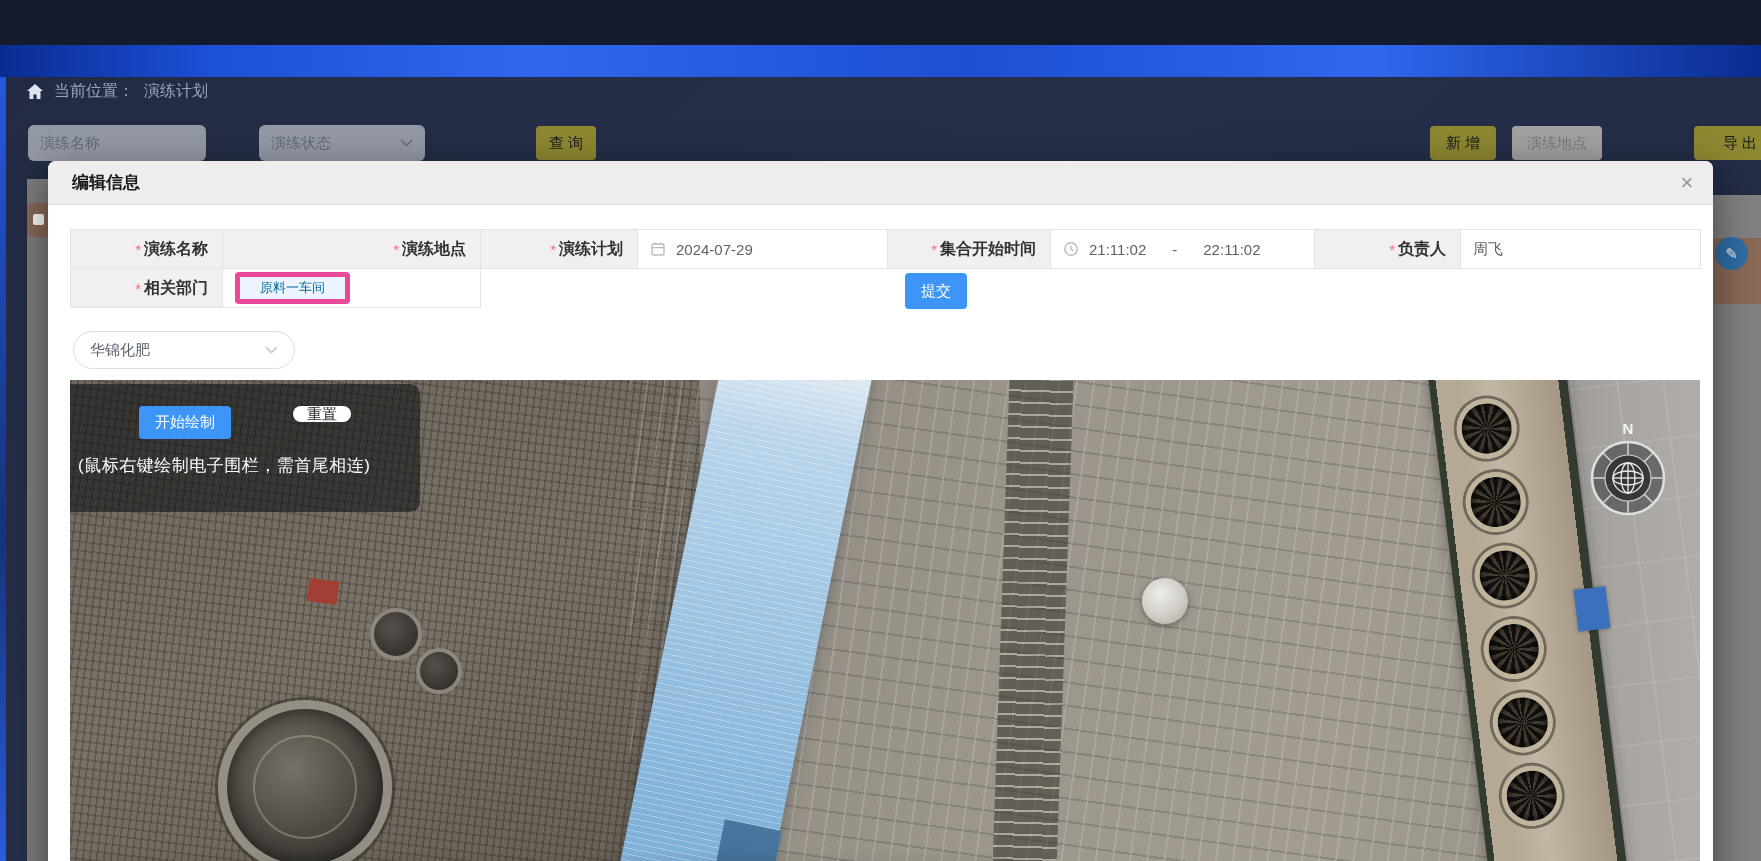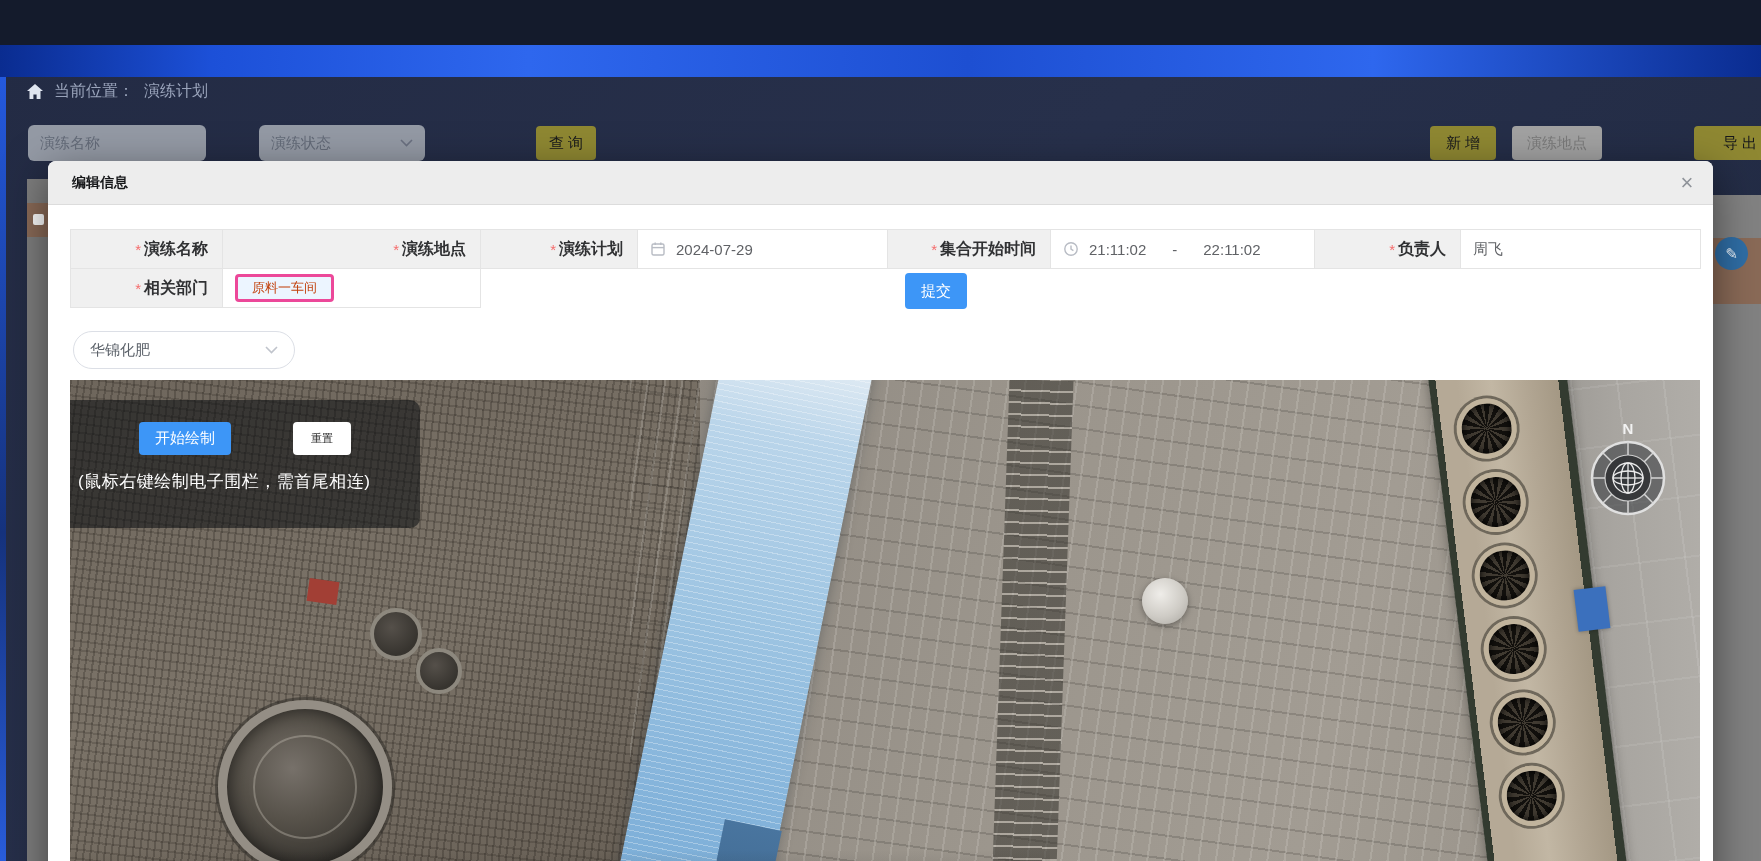--- a/index.html
+++ b/index.html
@@ -36,36 +36,36 @@
   .frag-right-gray{left:1713px;top:150px;width:48px;height:711px;background:#828282;}
   .frag-right-brown{left:1713px;top:193px;width:48px;height:66px;background:#8a6a57;}
   .frag-edit-circle{left:1715px;top:192px;width:33px;height:33px;border-radius:50%;background:#2f6ea6;
     color:#eaf2fa;display:flex;align-items:center;justify-content:center;font-size:15px;}
 
   
   .modal{position:absolute;left:48px;top:116px;width:1665px;height:920px;background:#fff;
     border-radius:8px 8px 0 0;box-shadow:0 12px 44px rgba(0,0,0,.5);}
   .modal-header{position:relative;height:44px;background:#ededed;border-radius:8px 8px 0 0;
     border-bottom:1px solid #dcdcdc;display:flex;align-items:center;padding:0 24px;box-sizing:border-box;}
-  .modal-title{font-size:14px;font-weight:bold;color:#17181a;}
+  .modal-title{font-size:17px;font-weight:bold;color:#17181a;}
   .modal-close{position:absolute;right:12px;top:8px;width:28px;height:28px;color:#8f9399;
     font-size:22px;line-height:28px;text-align:center;cursor:pointer;}
 
   .form-table{position:absolute;left:22px;top:68px;display:grid;
     grid-template-columns:152px 258px 157px 250px 163px 264px 146px 240px;
     grid-auto-rows:39px;border-top:1px solid #e4e4e4;border-left:1px solid #e4e4e4;}
   .cell{box-sizing:border-box;border-right:1px solid #e4e4e4;border-bottom:1px solid #e4e4e4;
     display:flex;align-items:center;font-size:15px;color:#606266;background:#fff;padding:0 12px;}
   .cell.lab{background:#f0f0f0;justify-content:flex-end;font-weight:bold;color:#303133;font-size:16px;padding-right:14px;}
   .cell.empty{border:none;background:transparent;}
   .req{color:#f56c6c;font-weight:normal;margin-right:3px;font-size:15px;}
   .pick-ico{margin-right:10px;display:flex;align-items:center;}
   .t-sep{margin:0 26px;color:#606266;}
-  .chip{background:#ecf5ff;border:3px solid #ec4899;color:#c2410c;border-radius:4px;
-    padding:3px 14px;font-size:13px;line-height:16px;}
+  .chip{background:#ecf5ff;border:5px solid #ec4899;color:#0369a1;border-radius:4px;
+    padding:3px 20px;font-size:13px;line-height:16px;}
   .submit-btn{position:absolute;left:857px;top:112px;width:62px;height:36px;background:#3d96f7;
     color:#fff;border-radius:4px;font-size:15px;display:flex;align-items:center;justify-content:center;cursor:pointer;}
 
   .company-select{position:absolute;left:25px;top:170px;width:222px;height:38px;border:1px solid #dcdfe6;
     border-radius:19px;display:flex;align-items:center;justify-content:space-between;padding:16px 16px;
     font-size:15px;color:#5a6068;box-sizing:border-box;background:#fff;cursor:pointer;}
 
   
   .map{position:absolute;left:22px;top:219px;width:1630px;height:660px;overflow:hidden;
     background:linear-gradient(105deg,#7c766d,#8e8880 30%,#9b958c 55%,#a29c93 75%,#948e85 100%);}
@@ -105,27 +105,27 @@
     box-shadow:0 0 12px rgba(20,20,18,.4);}
   .fan{left:22px;width:50px;height:50px;border-radius:50%;
     background:repeating-conic-gradient(#12100d 0deg 14deg,#403a31 14deg 26deg);
     border:5px solid #c1b49d;box-shadow:0 0 0 3px #6f685b,inset 0 0 8px #000;}
   .m-bluebox{left:1506px;top:208px;width:32px;height:42px;background:#3b70bd;transform:rotate(-7deg);
     box-shadow:0 0 4px rgba(0,0,0,.3);}
   .m-bottom-dark{left:0;top:470px;width:980px;height:200px;
     background:linear-gradient(180deg,rgba(28,26,22,0) 0%,rgba(28,26,22,.45) 45%,rgba(22,20,17,.65) 100%);}
   .m-vign{inset:0;background:radial-gradient(120% 120% at 50% 40%,transparent 60%,rgba(20,20,24,.18));}
 
-  .draw-panel{left:0;top:20px;width:350px;height:128px;background:rgba(10,12,16,.55);
+  .draw-panel{left:0;top:4px;width:350px;height:128px;background:rgba(10,12,16,.55);
     border-radius:0 10px 10px 0;}
   .panel-row{position:static;display:flex;margin:22px 0 0 69px;gap:62px;}
   .draw-btn{position:static;width:92px;height:33px;background:#3d96f7;color:#fff;border-radius:4px;
     font-size:15px;display:flex;align-items:center;justify-content:center;cursor:pointer;}
-  .reset-btn{position:static;width:58px;height:33px;background:#fff;color:#2b2b2b;border-radius:4px;
-    font-size:11px;display:flex;align-items:center;justify-content:center;cursor:pointer;}
+  .reset-btn{position:static;width:58px;height:16px;background:#fff;color:#2b2b2b;border-radius:12px;
+    font-size:15px;display:flex;align-items:center;justify-content:center;cursor:pointer;}
   .draw-hint{position:static;display:block;margin:15px 0 0 8px;color:#fff;font-size:17px;letter-spacing:.5px;}
   .compass{right:30px;top:38px;width:84px;height:104px;cursor:pointer;}
 </style>
 </head>
 <body>
 
 <div class="stage">
 
   <div class="top-band"></div>
   <div class="left-blue-strip"></div>

